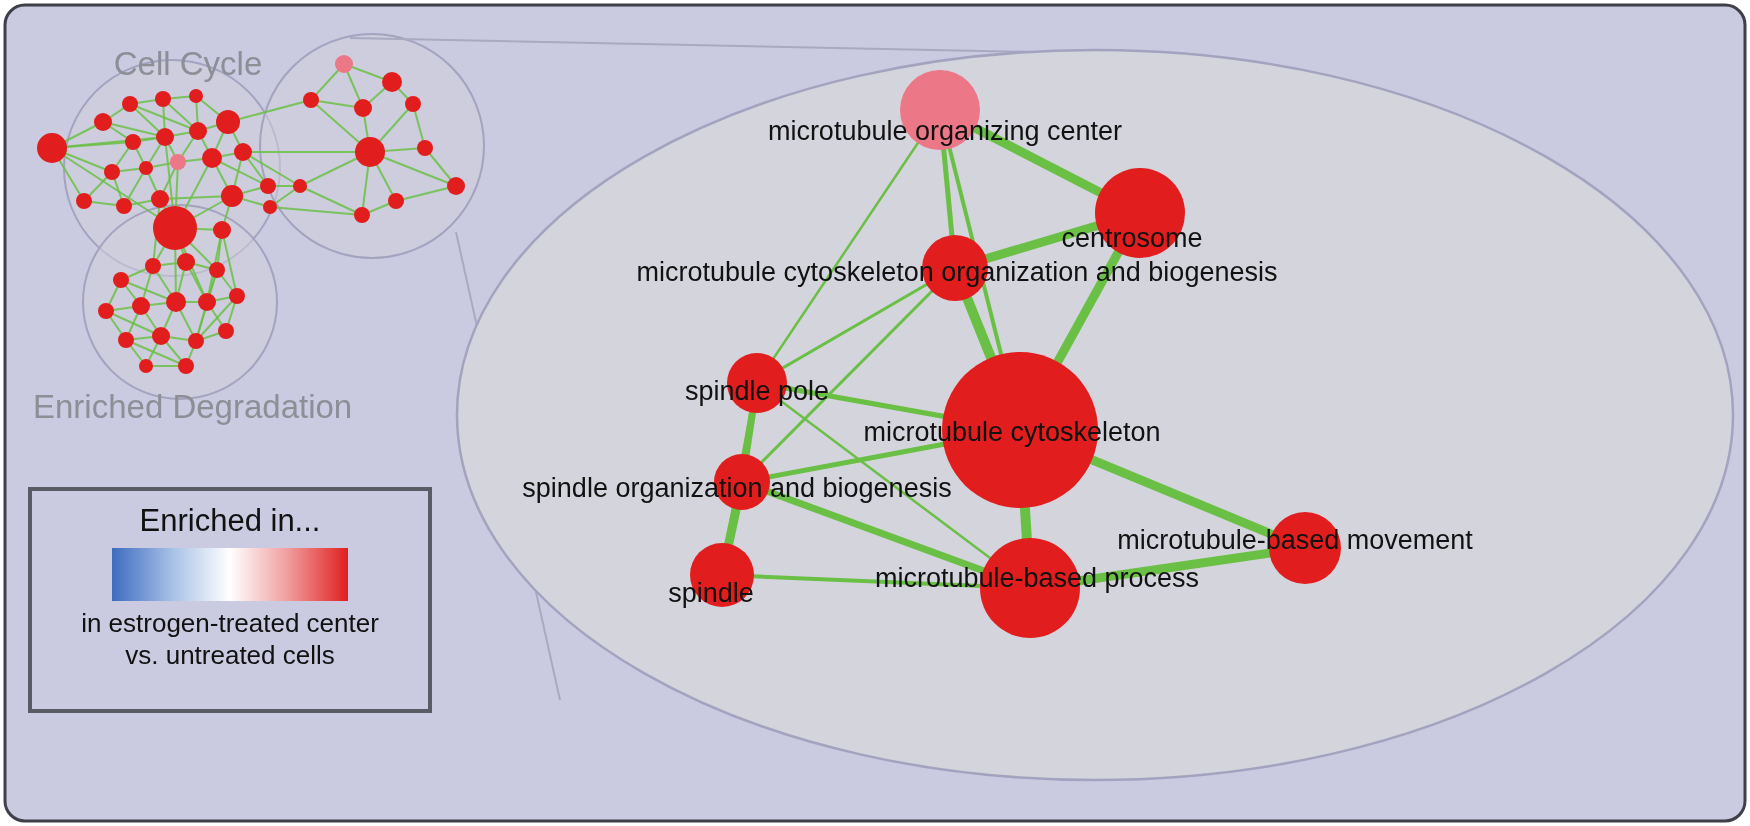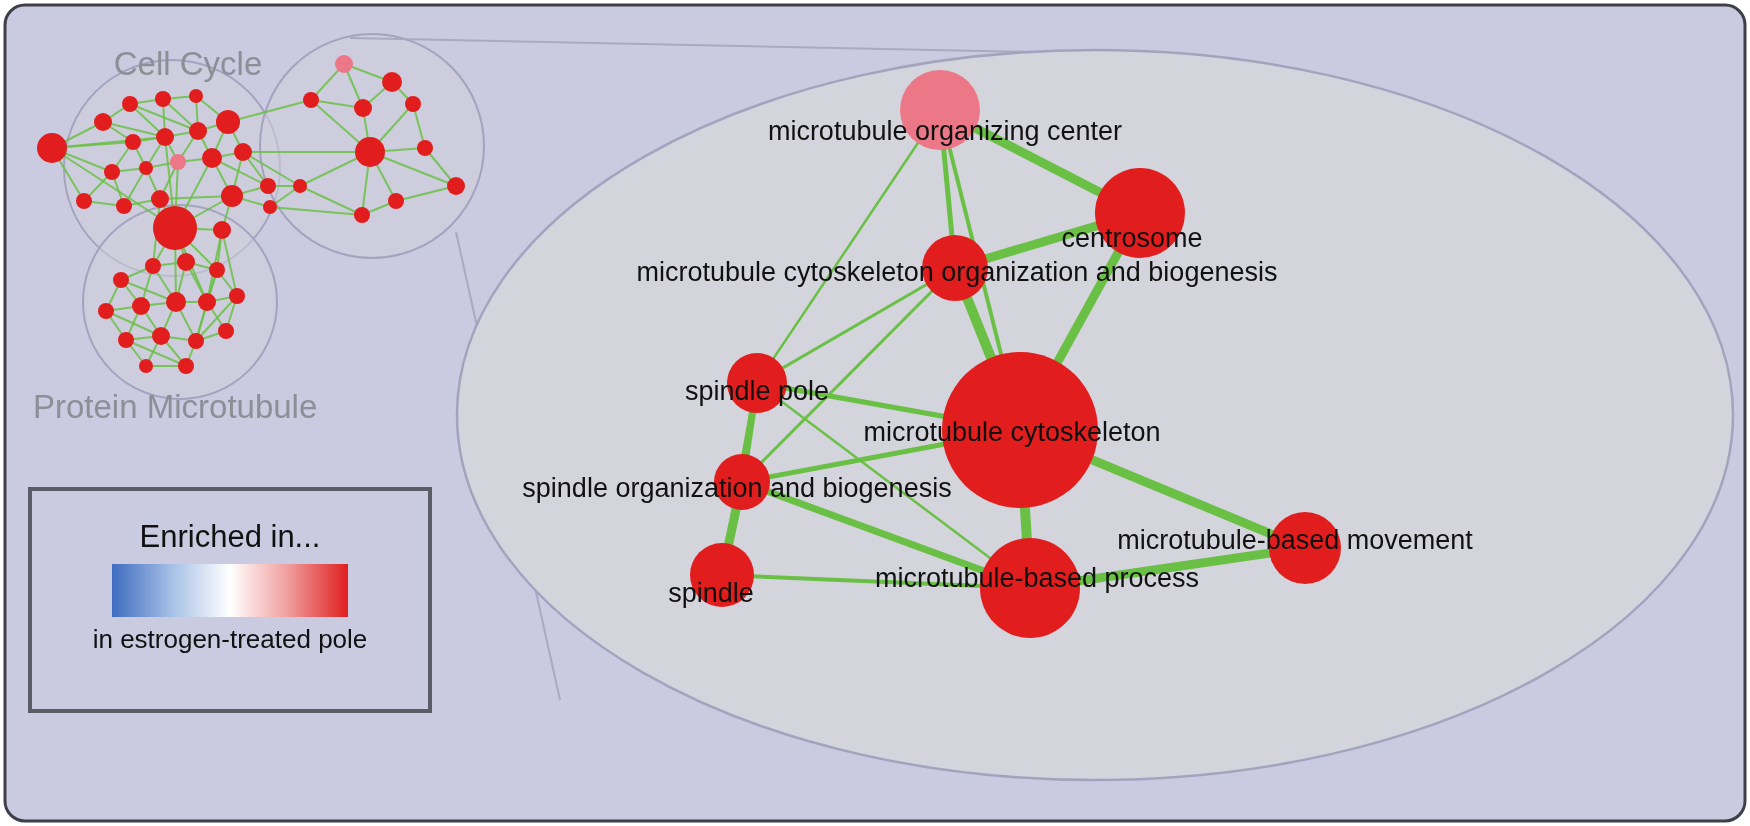--- a/index.html
+++ b/index.html
@@ -6,21 +6,21 @@
   #root{position:relative;width:1750px;height:826px;overflow:hidden;
         font-family:"Liberation Sans",sans-serif;}
   #scene{position:absolute;left:0;top:0;}
   #scene text{font-family:"Liberation Sans",sans-serif;}
   .overlay{position:absolute;z-index:2;}
   .gray-label{color:var(--cluster-label-gray);font-size:33px;line-height:38px;}
   .black-label{color:#111;font-size:33px;line-height:38px;text-align:center;}
   .center-x{transform:translateX(-50%);}
   .legend{left:28px;top:487px;width:404px;height:226px;box-sizing:border-box;
           border:4px solid #5b5b66;background:var(--panel-bg);text-align:center;}
-  .legend-title{margin-top:28px;font-size:31px;color:#111;}
+  .legend-title{margin-top:12px;font-size:31px;color:#111;}
   .legend-gradient{width:236px;height:53px;margin:9px auto 0 auto;}
   .legend-scale-row{width:272px;margin:4px auto 0 auto;display:flex;
                     justify-content:space-between;font-size:29px;color:#111;}
   .legend-sub{font-size:26px;color:#111;line-height:32px;margin-top:6px;}
 </style>
 </head>
 <body>
 
 <div id="root">
 
@@ -239,25 +239,26 @@
       <text x="1012" y="441" text-anchor="middle" font-size="27" fill="#111">microtubule cytoskeleton</text>
       <text x="737" y="497" text-anchor="middle" font-size="27" fill="#111">spindle organization and biogenesis</text>
       <text x="1295" y="549" text-anchor="middle" font-size="27" fill="#111">microtubule-based movement</text>
       <text x="711" y="602" text-anchor="middle" font-size="27" fill="#111">spindle</text>
       <text x="1037" y="587" text-anchor="middle" font-size="27" fill="#111">microtubule-based process</text>
     </svg>
 
   <div class="overlay gray-label center-x" style="left:188px;top:45px;">Cell Cycle</div>
 
   <div class="overlay gray-label" style="left:33px;top:388px;">
-    <div>Protein Microtubule</div>
+    <div>Enriched Degradation</div>
   </div>
 
 
   <div class="overlay legend">
     <div class="legend-title">Enriched in...</div>
     <div class="legend-gradient" style="background: linear-gradient(90deg, rgb(62, 108, 192) 0%, rgb(169, 194, 230) 26%, rgb(255, 255, 255) 50%, rgb(240, 160, 160) 74%, rgb(224, 31, 31) 100%);"></div>
     <div class="legend-sub">
-      <div>in estrogen-treated pole</div>
+      <div>in estrogen-treated center</div>
+      <div>vs. untreated cells</div>
     </div>
   </div>
 
 </div>
 
 </body></html>

